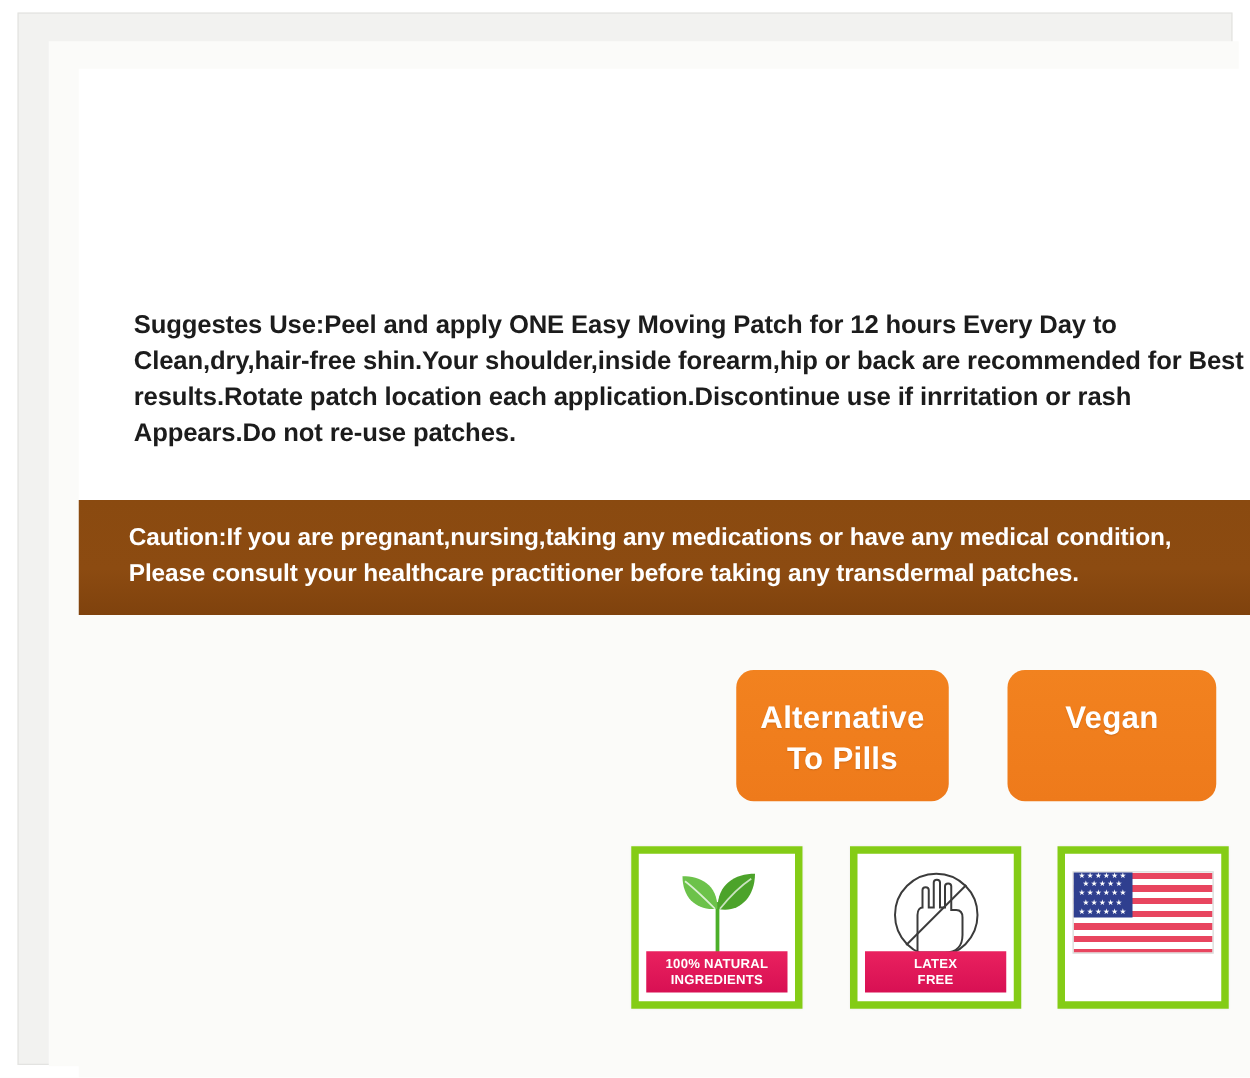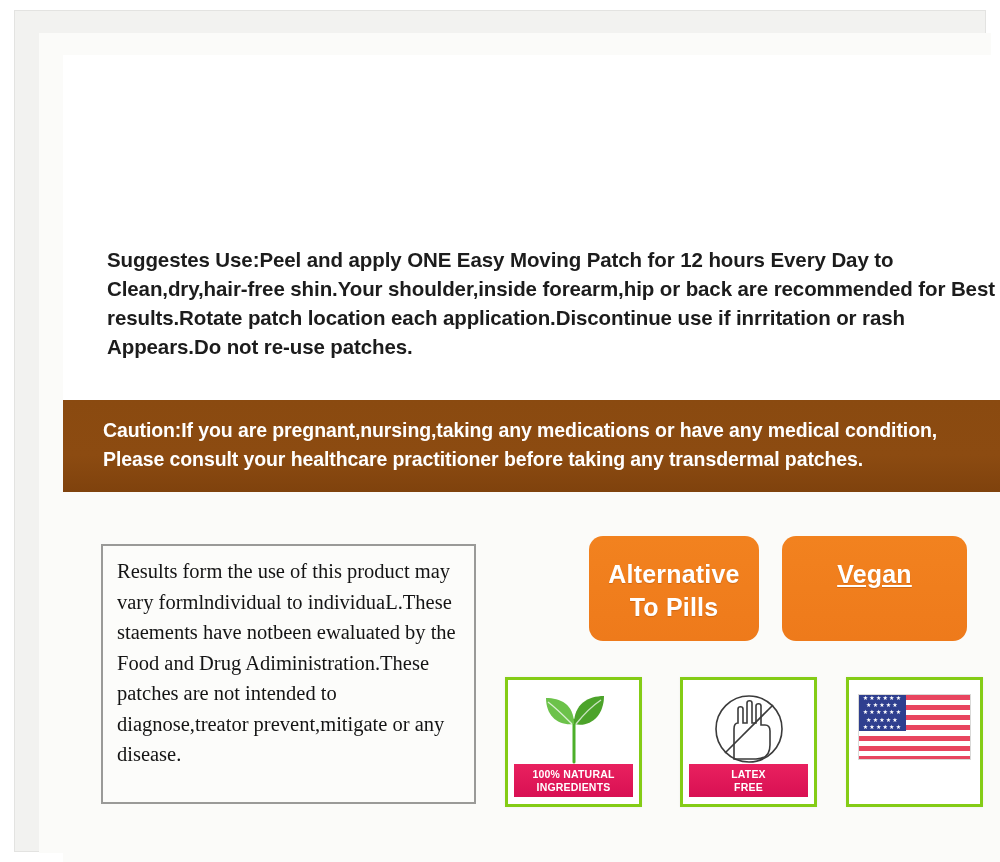--- a/index.html
+++ b/index.html
@@ -128,34 +128,33 @@
     text-shadow: 0 1px 1px rgba(150,70,10,0.35);
     margin-left: 36px;
   }
   #badge-alt {
     left: 490px;
     top: 44px;
     width: 170px;
     height: 105px;
   }
   #badge-vegan {
-    left: 683px;
+    left: 707px;
     top: 44px;
-    width: 185px;
+    width: 167px;
     height: 105px;
-    text-decoration: underline;
   }
   
   .icon-card {
     position: absolute;
     top: 185px;
     width: 137px;
     height: 130px;
     background: #ffffff;
-    border: 3px solid #84cc16;
+    border: 6px solid #84cc16;
     box-sizing: border-box;
     box-shadow: 0 0 2px rgba(0,0,0,0.06);
   }
   #card-natural { left: 442px; }
   #card-latex   { left: 617px; }
   #card-usa     { left: 783px; }
   .icon-art {
     position: absolute;
     left: 0;
     top: 4px;
@@ -226,23 +225,20 @@
       <div class="directions-block">
         <div class="directions-text">Suggestes Use:Peel and apply ONE Easy Moving Patch for 12 hours Every Day to Clean,dry,hair-free shin.Your shoulder,inside forearm,hip or back are recommended for Best results.Rotate patch location each application.Discontinue use if inrritation or rash Appears.Do not re-use patches.</div>
       </div>
 
       <div class="caution-bar">
         <div class="caution-text">Caution:If you are pregnant,nursing,taking any medications or have any medical condition, Please consult your healthcare practitioner before taking any transdermal patches.</div>
       </div>
 
       <div class="lower">
 
-        <div class="disclaimer-box">
-          <div class="disclaimer-text">Results form the use of this product may vary formlndividual to individuaL.These staements have  notbeen ewaluated by the Food and Drug Adiministration.These patches are not intended to diagnose,treator prevent,mitigate or any disease.</div>
-        </div>
 
         <div class="badge" id="badge-alt">
           <div>Alternative</div>
           <div>To Pills</div>
         </div>
 
         <div class="badge" id="badge-vegan">
           <div>Vegan</div>
         </div>
 

